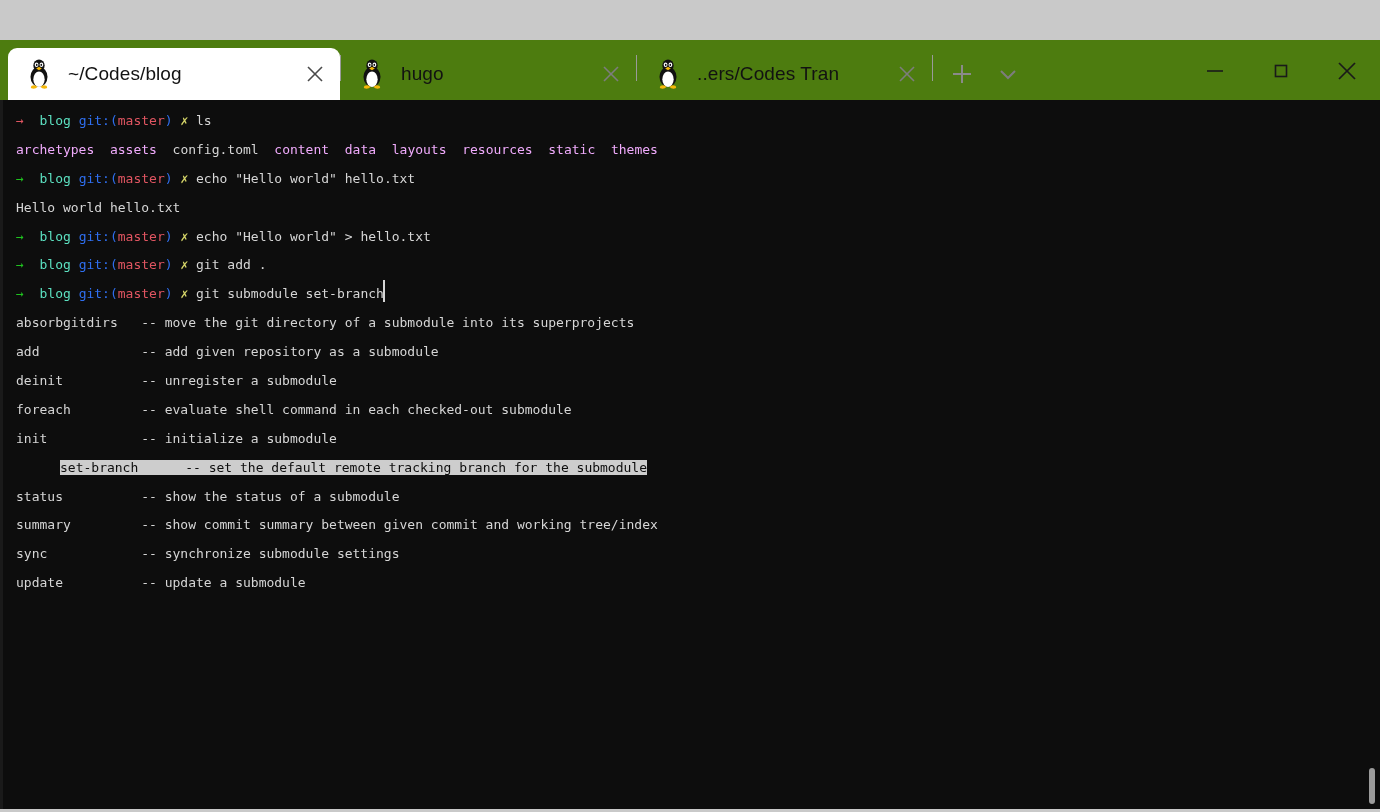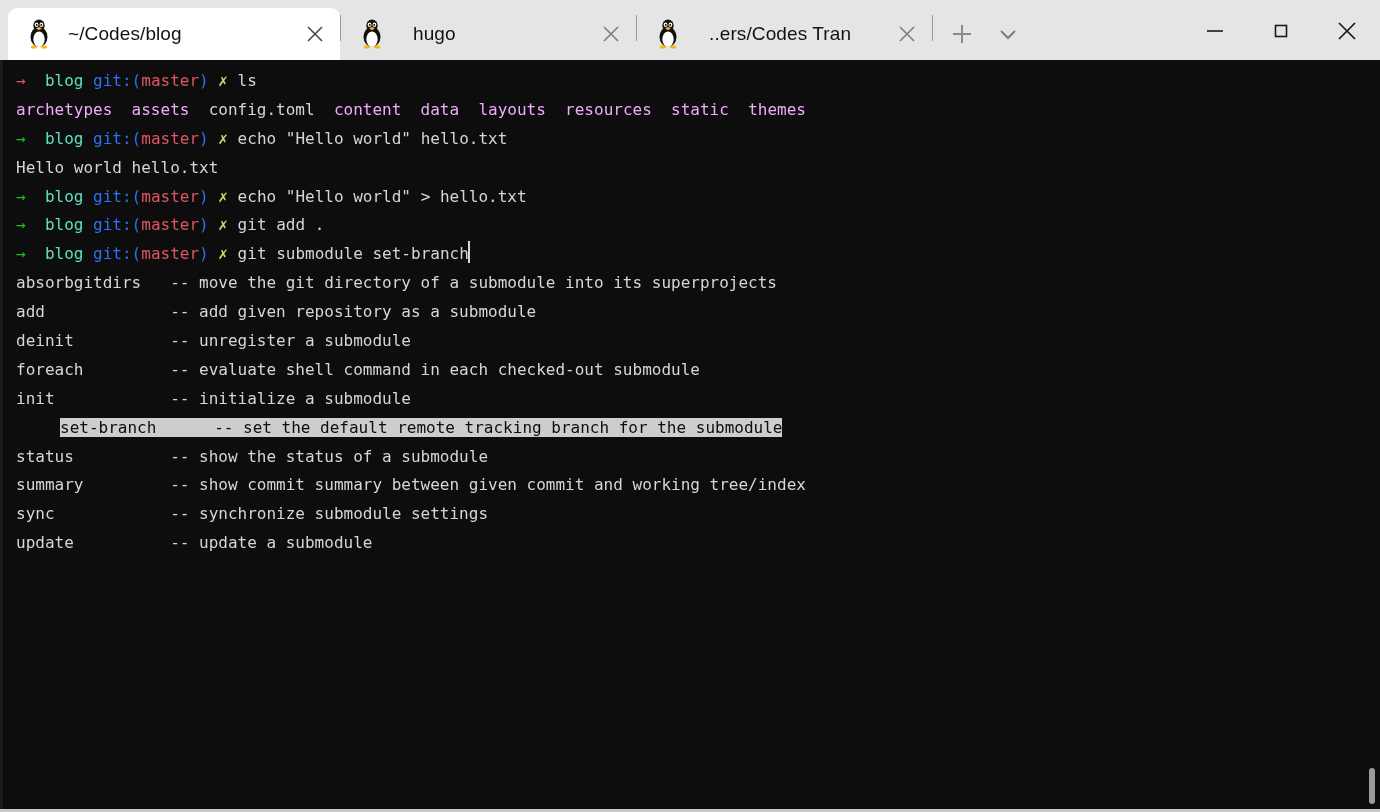--- a/index.html
+++ b/index.html
@@ -20,26 +20,27 @@
     background: #c9c9c9;
     display: flex;
     flex-direction: column;
     position: relative;
   }
 
   
   .titlebar {
     height: 60px;
     min-height: 60px;
-    background: #e5e5e5;
+    background: #4d7c0f;
     display: flex;
     align-items: flex-end;
     position: relative;
     padding-left: 8px;
     box-sizing: border-box;
+    margin-top: 40px;
   }
 
   .tabstrip {
     display: flex;
     align-items: flex-end;
     height: 60px;
     flex: 0 0 auto;
   }
 
   .tab {
@@ -54,21 +55,20 @@
   .tab.active {
     background: #ffffff;
     border-radius: 9px 9px 0 0;
     height: 52px;
     width: 332px;
   }
   .tab.inactive {
     background: transparent;
     width: 295px;
     height: 52px;
-    gap: 12px;
   }
 
   .tux {
     width: 26px;
     height: 30px;
     flex: 0 0 auto;
     display: block;
   }
 
   .tab-title {
@@ -144,21 +144,21 @@
     position: relative;
     overflow: hidden;
     border-left: 3px solid #1a1a1a;
   }
   .terminal {
     position: absolute;
     inset: 0;
     padding: 7px 0 0 13px;
     box-sizing: border-box;
     font-family: "DejaVu Sans Mono", monospace;
-    font-size: 16px;
+    font-size: 13px;
     line-height: 28.9px;
     color: #d6d6d6;
     white-space: pre;
     letter-spacing: 0px;
   }
   .line { height: 28.9px; white-space: pre; }
 
   .c-red    { color: #e05561; }
   .c-green  { color: #1fc31f; }
   .c-cyan   { color: #5ce0c0; }

